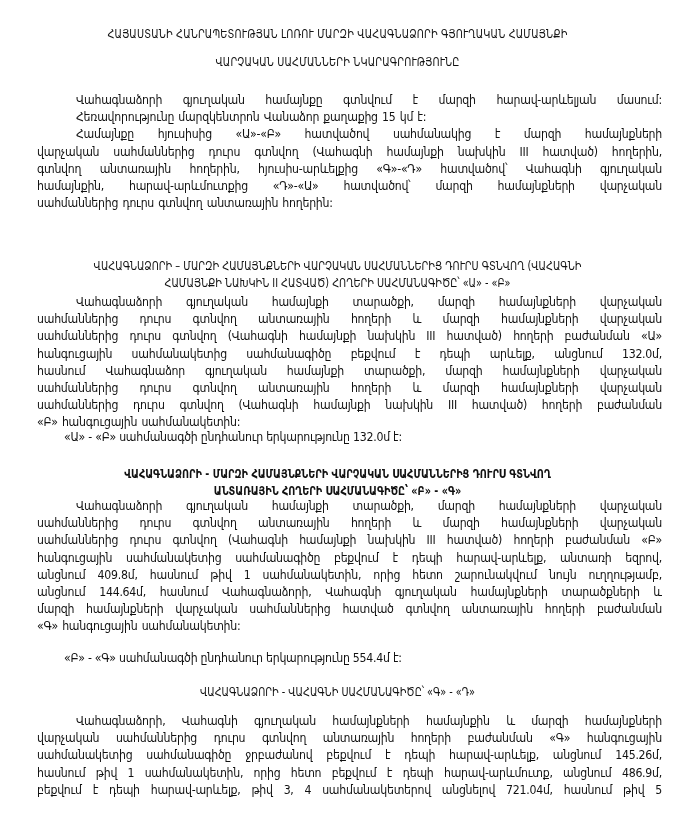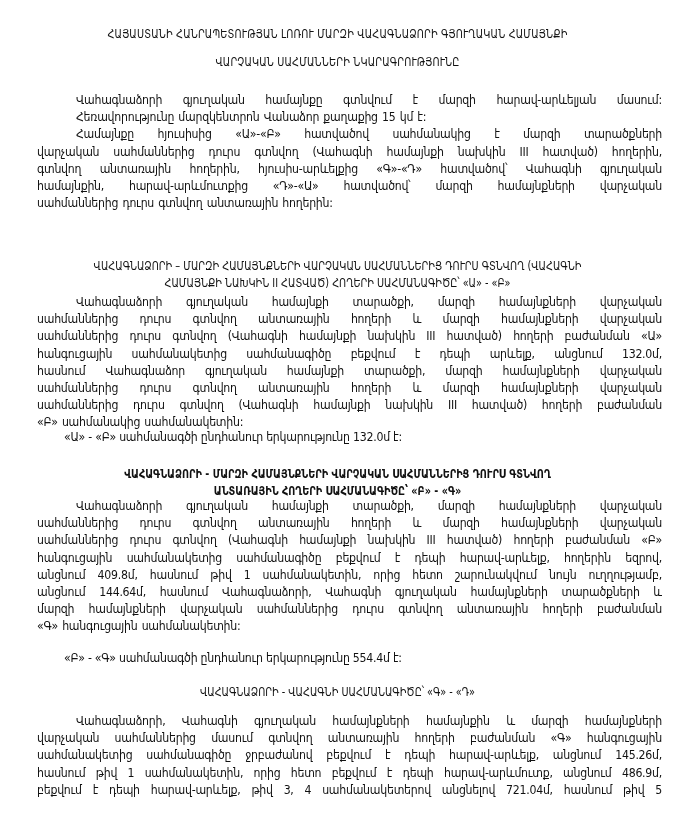--- a/index.html
+++ b/index.html
@@ -83,63 +83,63 @@
 <div class="page">
 
   <div id="title-block">
     <div class="title">ՀԱՅԱՍՏԱՆԻ ՀԱՆՐԱՊԵՏՈՒԹՅԱՆ ԼՈՌՈՒ ՄԱՐԶԻ ՎԱՀԱԳՆԱՁՈՐԻ ԳՅՈՒՂԱԿԱՆ ՀԱՄԱՅՆՔԻ</div>
     <div class="title" style="margin-top:0">ՎԱՐՉԱԿԱՆ ՍԱՀՄԱՆՆԵՐԻ ՆԿԱՐԱԳՐՈՒԹՅՈՒՆԸ</div>
   </div>
 
   <div id="intro" class="para">
     <span class="line indent">Վահագնաձորի գյուղական համայնքը գտնվում է մարզի հարավ-արևելյան մասում:</span>
     <span class="line indent last">Հեռավորությունը մարզկենտրոն Վանաձոր քաղաքից 15 կմ է:</span>
-    <span class="line indent">Համայնքը հյուսիսից «Ա»-«Բ» հատվածով սահմանակից է մարզի տարածքների</span>
+    <span class="line indent">Համայնքը հյուսիսից «Ա»-«Բ» հատվածով սահմանակից է մարզի համայնքների</span>
     <span class="line">վարչական սահմաններից դուրս գտնվող (Վահագնի համայնքի նախկին III հատված) հողերին,</span>
     <span class="line">գտնվող անտառային հողերին, հյուսիս-արևելքից «Գ»-«Դ» հատվածով՝ Վահագնի գյուղական</span>
     <span class="line">համայնքին, հարավ-արևմուտքից «Դ»-«Ա» հատվածով՝ մարզի համայնքների վարչական</span>
     <span class="line last">սահմաններից դուրս գտնվող անտառային հողերին:</span>
   </div>
 
   <div id="sec1-head">
     <div class="section-heading">ՎԱՀԱԳՆԱՁՈՐԻ – ՄԱՐԶԻ ՀԱՄԱՅՆՔՆԵՐԻ ՎԱՐՉԱԿԱՆ ՍԱՀՄԱՆՆԵՐԻՑ ԴՈՒՐՍ ԳՏՆՎՈՂ (ՎԱՀԱԳՆԻ</div>
     <div class="section-heading">ՀԱՄԱՅՆՔԻ ՆԱԽԿԻՆ II ՀԱՏՎԱԾ) ՀՈՂԵՐԻ ՍԱՀՄԱՆԱԳԻԾԸ՝ «Ա» - «Բ»</div>
   </div>
   <div id="sec1-body" class="para">
     <span class="line indent">Վահագնաձորի գյուղական համայնքի տարածքի, մարզի համայնքների վարչական</span>
     <span class="line">սահմաններից դուրս գտնվող անտառային հողերի և մարզի համայնքների վարչական</span>
     <span class="line">սահմաններից դուրս գտնվող (Վահագնի համայնքի նախկին III հատված) հողերի բաժանման «Ա»</span>
     <span class="line">հանգուցային սահմանակետից սահմանագիծը բեքվում է դեպի արևելք, անցնում 132.0մ,</span>
     <span class="line">հասնում Վահագնաձոր գյուղական համայնքի տարածքի, մարզի համայնքների վարչական</span>
     <span class="line">սահմաններից դուրս գտնվող անտառային հողերի և մարզի համայնքների վարչական</span>
     <span class="line">սահմաններից դուրս գտնվող (Վահագնի համայնքի նախկին III հատված) հողերի բաժանման</span>
-    <span class="line last">«Բ» սահմանակից սահմանակետին:</span>
+    <span class="line last">«Բ» հանգուցային սահմանակետին:</span>
   </div>
   <div id="sec1-sum" class="summary">«Ա» - «Բ» սահմանագծի ընդհանուր երկարությունը 132.0մ է:</div>
 
   <div id="sec2-head">
     <div class="section-heading">ՎԱՀԱԳՆԱՁՈՐԻ - ՄԱՐԶԻ ՀԱՄԱՅՆՔՆԵՐԻ ՎԱՐՉԱԿԱՆ ՍԱՀՄԱՆՆԵՐԻՑ ԴՈՒՐՍ ԳՏՆՎՈՂ</div>
     <div class="section-heading">ԱՆՏԱՌԱՅԻՆ ՀՈՂԵՐԻ ՍԱՀՄԱՆԱԳԻԾԸ՝ «Բ» - «Գ»</div>
   </div>
   <div id="sec2-body" class="para">
     <span class="line indent">Վահագնաձորի գյուղական համայնքի տարածքի, մարզի համայնքների վարչական</span>
     <span class="line">սահմաններից դուրս գտնվող անտառային հողերի և մարզի համայնքների վարչական</span>
     <span class="line">սահմաններից դուրս գտնվող (Վահագնի համայնքի նախկին III հատված) հողերի բաժանման «Բ»</span>
-    <span class="line">հանգուցային սահմանակետից սահմանագիծը բեքվում է դեպի հարավ-արևելք, հողերին եզրով,</span>
+    <span class="line">հանգուցային սահմանակետից սահմանագիծը բեքվում է դեպի հարավ-արևելք, անտառի եզրով,</span>
     <span class="line">անցնում 409.8մ, հասնում թիվ 1 սահմանակետին, որից հետո շարունակվում նույն ուղղությամբ,</span>
     <span class="line">անցնում 144.64մ, հասնում Վահագնաձորի, Վահագնի գյուղական համայնքների տարածքների և</span>
-    <span class="line">մարզի համայնքների վարչական սահմաններից դուրս գտնվող անտառային հողերի բաժանման</span>
+    <span class="line">մարզի համայնքների վարչական սահմաններից հատված գտնվող անտառային հողերի բաժանման</span>
     <span class="line last">«Գ» հանգուցային սահմանակետին:</span>
   </div>
   <div id="sec2-sum" class="summary">«Բ» - «Գ» սահմանագծի ընդհանուր երկարությունը 554.4մ է:</div>
 
   <div id="sec3-head">
     <div class="section-heading">ՎԱՀԱԳՆԱՁՈՐԻ - ՎԱՀԱԳՆԻ ՍԱՀՄԱՆԱԳԻԾԸ՝ «Գ» - «Դ»</div>
   </div>
   <div id="sec3-body" class="para">
     <span class="line indent">Վահագնաձորի, Վահագնի գյուղական համայնքների համայնքին և մարզի համայնքների</span>
-    <span class="line">վարչական սահմաններից մասում գտնվող անտառային հողերի բաժանման «Գ» հանգուցային</span>
+    <span class="line">վարչական սահմաններից դուրս գտնվող անտառային հողերի բաժանման «Գ» հանգուցային</span>
     <span class="line">սահմանակետից սահմանագիծը ջրբաժանով բեքվում է դեպի հարավ-արևելք, անցնում 145.26մ,</span>
     <span class="line">հասնում թիվ 1 սահմանակետին, որից հետո բեքվում է դեպի հարավ-արևմուտք, անցնում 486.9մ,</span>
     <span class="line">բեքվում է դեպի հարավ-արևելք, թիվ 3, 4 սահմանակետերով անցնելով 721.04մ, հասնում թիվ 5</span>
   </div>
 
 </div>
 
 </body></html>

